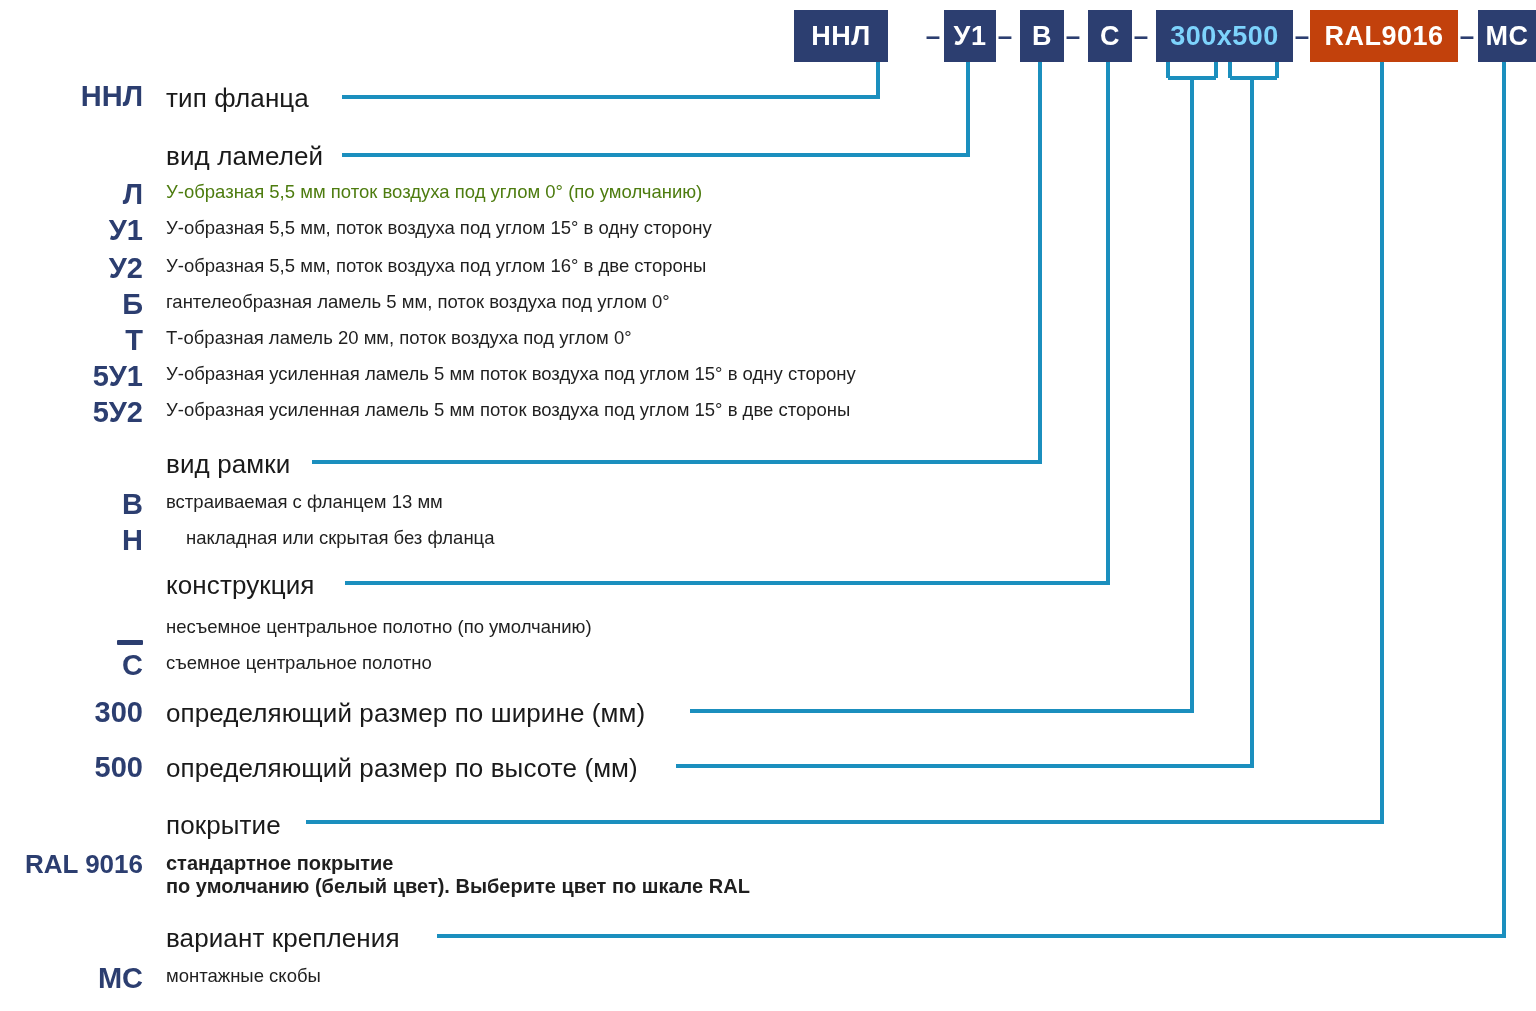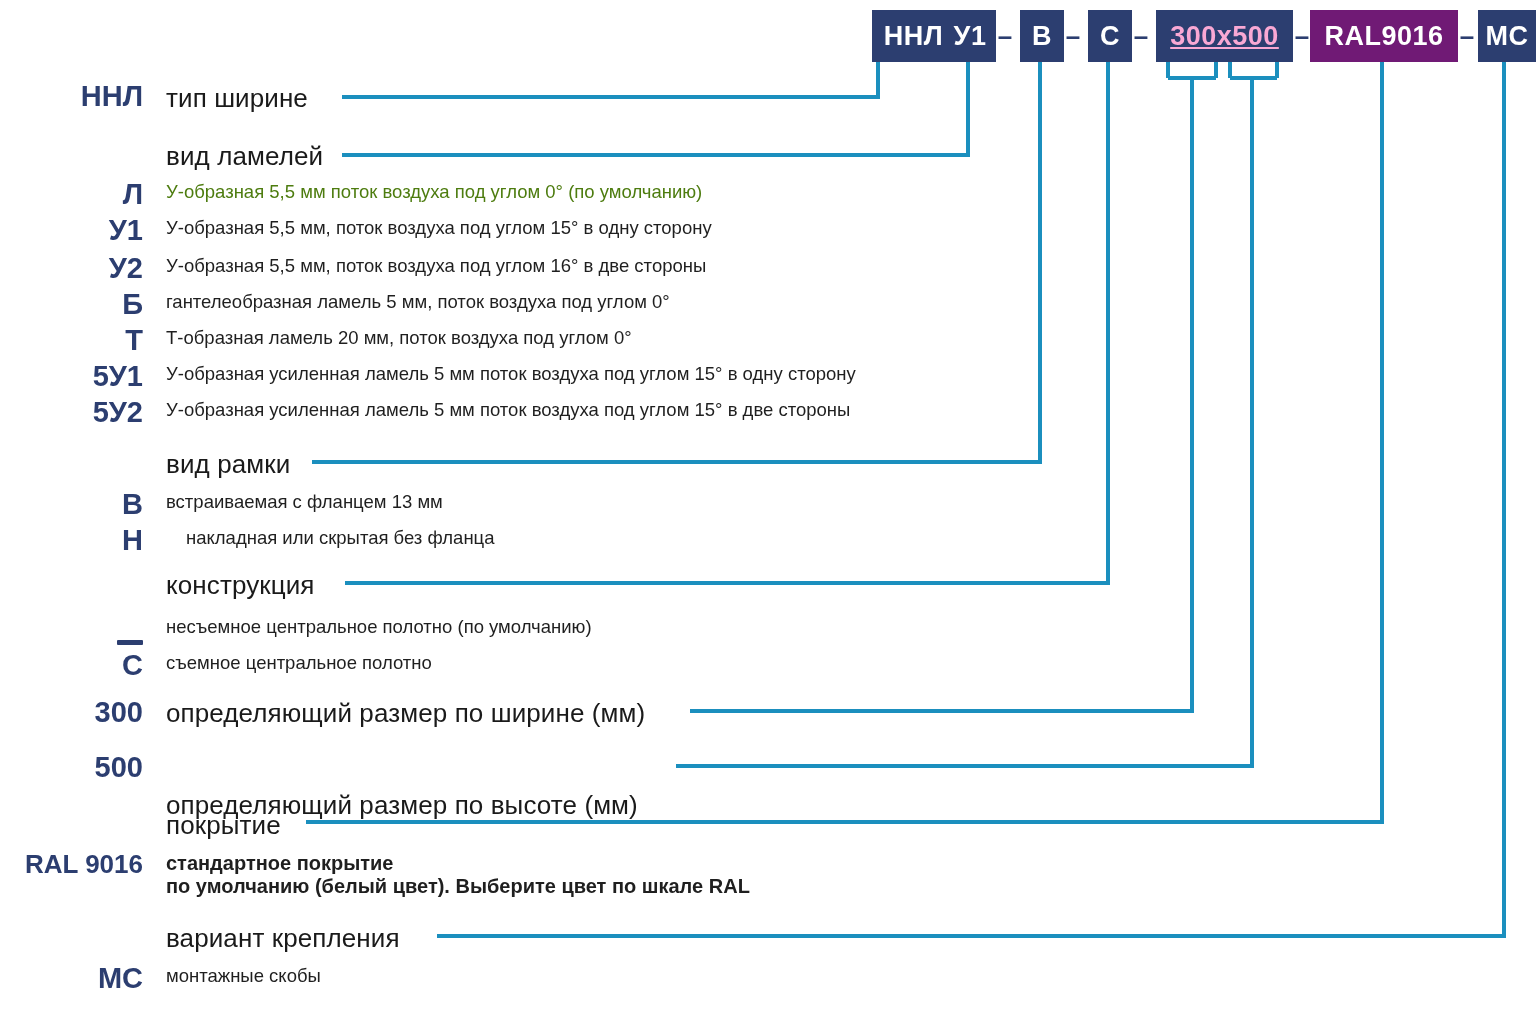--- a/index.html
+++ b/index.html
@@ -129,31 +129,31 @@
     </g>
   </svg>
 
   <div id="code-string">
       <div class="code-sep" style="left: 924px;">–</div>
       <div class="code-sep" style="left: 996px;">–</div>
       <div class="code-sep" style="left: 1064px;">–</div>
       <div class="code-sep" style="left: 1132px;">–</div>
       <div class="code-sep" style="left: 1293px;">–</div>
       <div class="code-sep" style="left: 1458px;">–</div>
-      <div class="code-box" style="left: 872px; width: 83px; background: rgb(44, 62, 112); color: rgb(255, 255, 255);">HHЛ</div>
+      <div class="code-box" style="left: 794px; width: 94px; background: rgb(44, 62, 112); color: rgb(255, 255, 255);">HHЛ</div>
       <div class="code-box" style="left: 944px; width: 52px; background: rgb(44, 62, 112); color: rgb(255, 255, 255);">У1</div>
       <div class="code-box" style="left: 1020px; width: 44px; background: rgb(44, 62, 112); color: rgb(255, 255, 255);">В</div>
       <div class="code-box" style="left: 1088px; width: 44px; background: rgb(44, 62, 112); color: rgb(255, 255, 255);">С</div>
-      <div class="code-box" style="left: 1156px; width: 137px; background: rgb(44, 62, 112); color: #f9a8d4; text-decoration: underline;">300x500</div>
-      <div class="code-box" style="left: 1310px; width: 148px; background: #701a75; color: rgb(255, 255, 255);">RAL9016</div>
+      <div class="code-box" style="left: 1156px; width: 137px; background: rgb(44, 62, 112); color: #7dd3fc;">300x500</div>
+      <div class="code-box" style="left: 1310px; width: 148px; background: #c2410c; color: rgb(255, 255, 255);">RAL9016</div>
       <div class="code-box" style="left: 1478px; width: 58px; background: rgb(44, 62, 112); color: rgb(255, 255, 255);">МС</div>
     </div>
 
   <div id="legend">
-      <div class="desc heading" style="top: 83px; color: rgb(26, 26, 26);">тип ширине</div>
+      <div class="desc heading" style="top: 83px; color: rgb(26, 26, 26);">тип фланца</div>
       <div class="code-label big" style="top: 80px; color: rgb(44, 62, 112);">ННЛ</div>
       <div class="desc heading" style="top: 141px; color: rgb(26, 26, 26);">вид ламелей</div>
       <div class="code-label big" style="top: 178px; color: rgb(44, 62, 112);">Л</div>
       <div class="desc item" style="top: 181px; color: #4d7c0f;">У-образная  5,5 мм поток воздуха под углом 0° (по умолчанию)</div>
       <div class="code-label big" style="top: 214px; color: rgb(44, 62, 112);">У1</div>
       <div class="desc item" style="top: 217px; color: rgb(31, 31, 31);">У-образная 5,5 мм, поток воздуха под углом 15° в одну сторону</div>
       <div class="code-label big" style="top: 252px; color: rgb(44, 62, 112);">У2</div>
       <div class="desc item" style="top: 255px; color: rgb(31, 31, 31);">У-образная 5,5 мм, поток воздуха под углом 16° в две стороны</div>
       <div class="code-label big" style="top: 288px; color: rgb(44, 62, 112);">Б</div>
       <div class="desc item" style="top: 291px; color: rgb(31, 31, 31);">гантелеобразная ламель 5 мм, поток воздуха под углом 0°</div>
@@ -168,21 +168,21 @@
       <div class="desc item" style="top: 491px; color: rgb(31, 31, 31);">встраиваемая с фланцем 13 мм</div>
       <div class="code-label big" style="top: 524px; color: rgb(44, 62, 112);">Н</div>
       <div class="desc item" style="top: 527px; color: rgb(31, 31, 31); margin-left: 20px;">накладная или скрытая без фланца</div>
       <div class="desc heading" style="top: 570px; color: rgb(26, 26, 26);">конструкция</div>
       <div class="code-label big" style="top: 624px; color: rgb(44, 62, 112);"><span class="dash-glyph"></span></div>
       <div class="desc item" style="top: 616px; color: rgb(31, 31, 31);">несъемное центральное полотно (по умолчанию)</div>
       <div class="code-label big" style="top: 649px; color: rgb(44, 62, 112);">С</div>
       <div class="desc item" style="top: 652px; color: rgb(31, 31, 31);">съемное центральное полотно</div>
       <div class="desc heading" style="top: 698px; color: rgb(26, 26, 26);">определяющий размер по ширине (мм)</div>
       <div class="code-label big" style="top: 696px; color: rgb(44, 62, 112);">300</div>
-      <div class="desc heading" style="top: 790px; color: rgb(26, 26, 26);">определяющий размер по высоте (мм)</div>
+      <div class="desc heading" style="top: 753px; color: rgb(26, 26, 26);">определяющий размер по высоте (мм)</div>
       <div class="code-label big" style="top: 751px; color: rgb(44, 62, 112);">500</div>
       <div class="desc heading" style="top: 810px; color: rgb(26, 26, 26);">покрытие</div>
       <div class="code-label mid" style="top: 849px; color: rgb(44, 62, 112);">RAL 9016</div>
       <div class="desc item2" style="top: 852px; color: rgb(31, 31, 31);">стандартное покрытие<br>по умолчанию (белый цвет). Выберите цвет по шкале RAL</div>
       <div class="desc heading" style="top: 923px; color: rgb(26, 26, 26);">вариант крепления</div>
       <div class="code-label big" style="top: 962px; color: rgb(44, 62, 112);">МС</div>
       <div class="desc item" style="top: 965px; color: rgb(31, 31, 31);">монтажные скобы</div>
     </div>
 
 </div>

